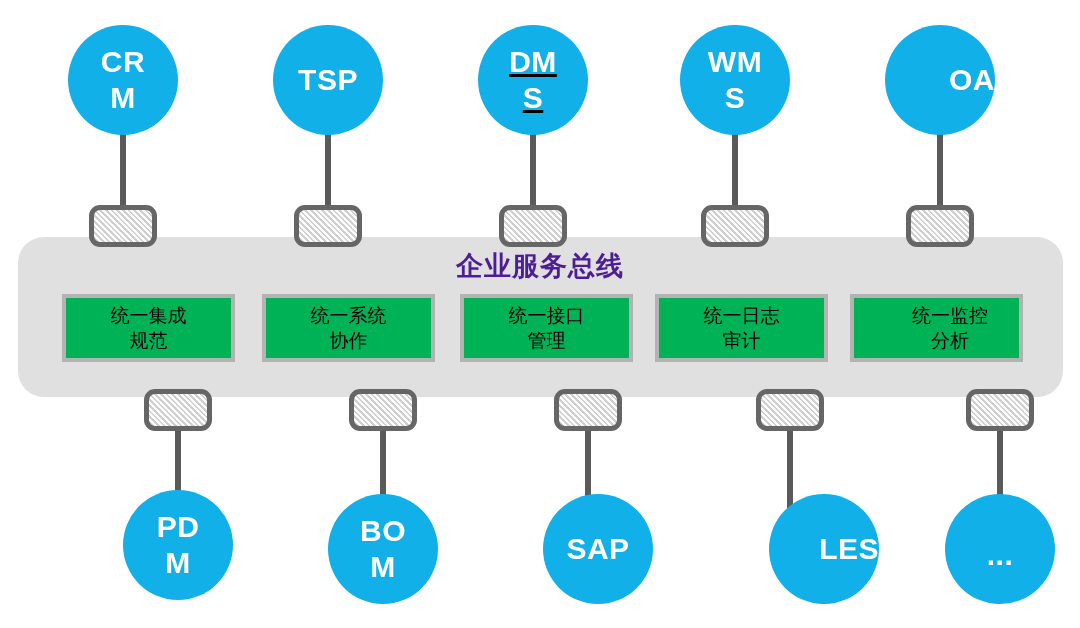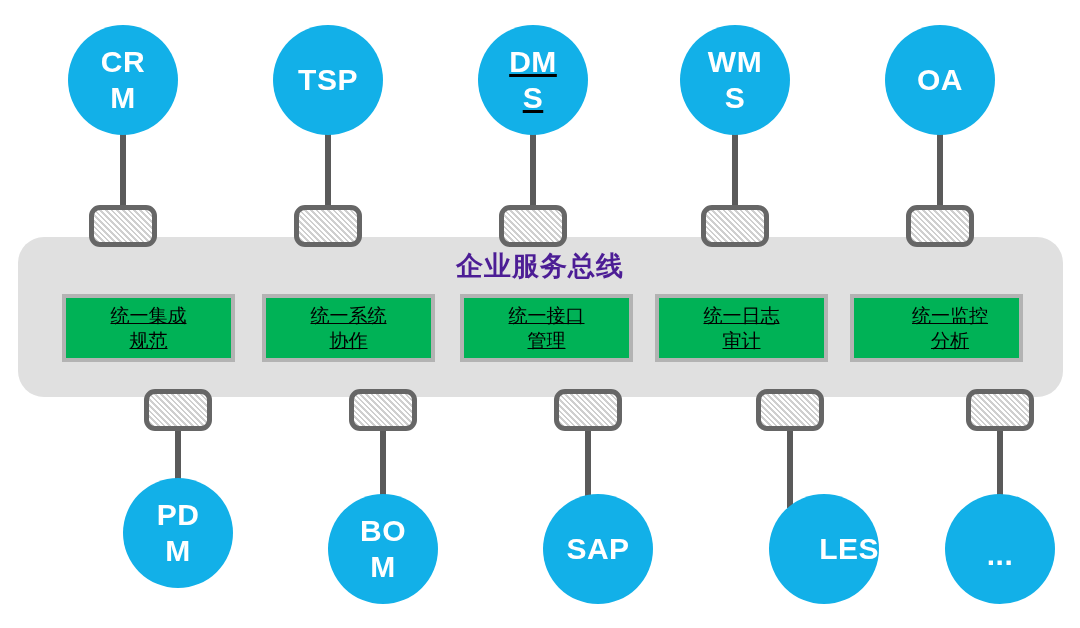--- a/index.html
+++ b/index.html
@@ -50,21 +50,20 @@
     top: 294px;
     width: 173px;
     height: 68px;
     background: #00b256;
     border: 4px solid #b3b3b3;
     box-sizing: border-box;
     z-index: 5;
     display: flex;
     align-items: center;
     justify-content: center;
-    text-decoration: underline;
   }
   .cap-label {
     font-size: 19px;
     color: #000000;
     line-height: 25px;
     text-align: center;
     font-weight: normal;
     white-space: pre-line;
     font-family: "DejaVu Sans", "Liberation Sans", sans-serif;
   }
@@ -185,25 +184,25 @@
     <span class="node-label">TSP</span>
   </div>
   <div class="node" style="left:478px; top:25px;text-decoration:underline;">
     <span class="node-label">DM
 S</span>
   </div>
   <div class="node" style="left:680px; top:25px;">
     <span class="node-label">WM
 S</span>
   </div>
-  <div class="node" style="left:885px; top:25px;">
+  <div class="node" style="left:885px; top:25px;justify-content:flex-end;">
     <span class="node-label">OA</span>
   </div>
 
-  <div class="node" style="left:123px; top:478px;">
+  <div class="node" style="left:123px; top:490px;">
     <span class="node-label">PD
 M</span>
   </div>
   <div class="node" style="left:328px; top:494px;">
     <span class="node-label">BO
 M</span>
   </div>
   <div class="node" style="left:543px; top:494px;">
     <span class="node-label">SAP</span>
   </div>

